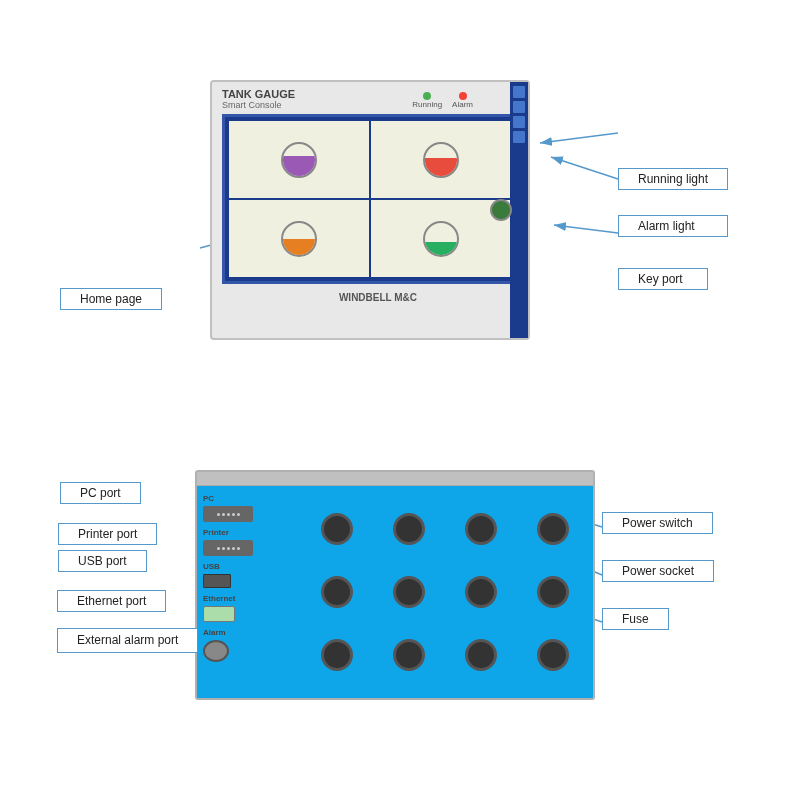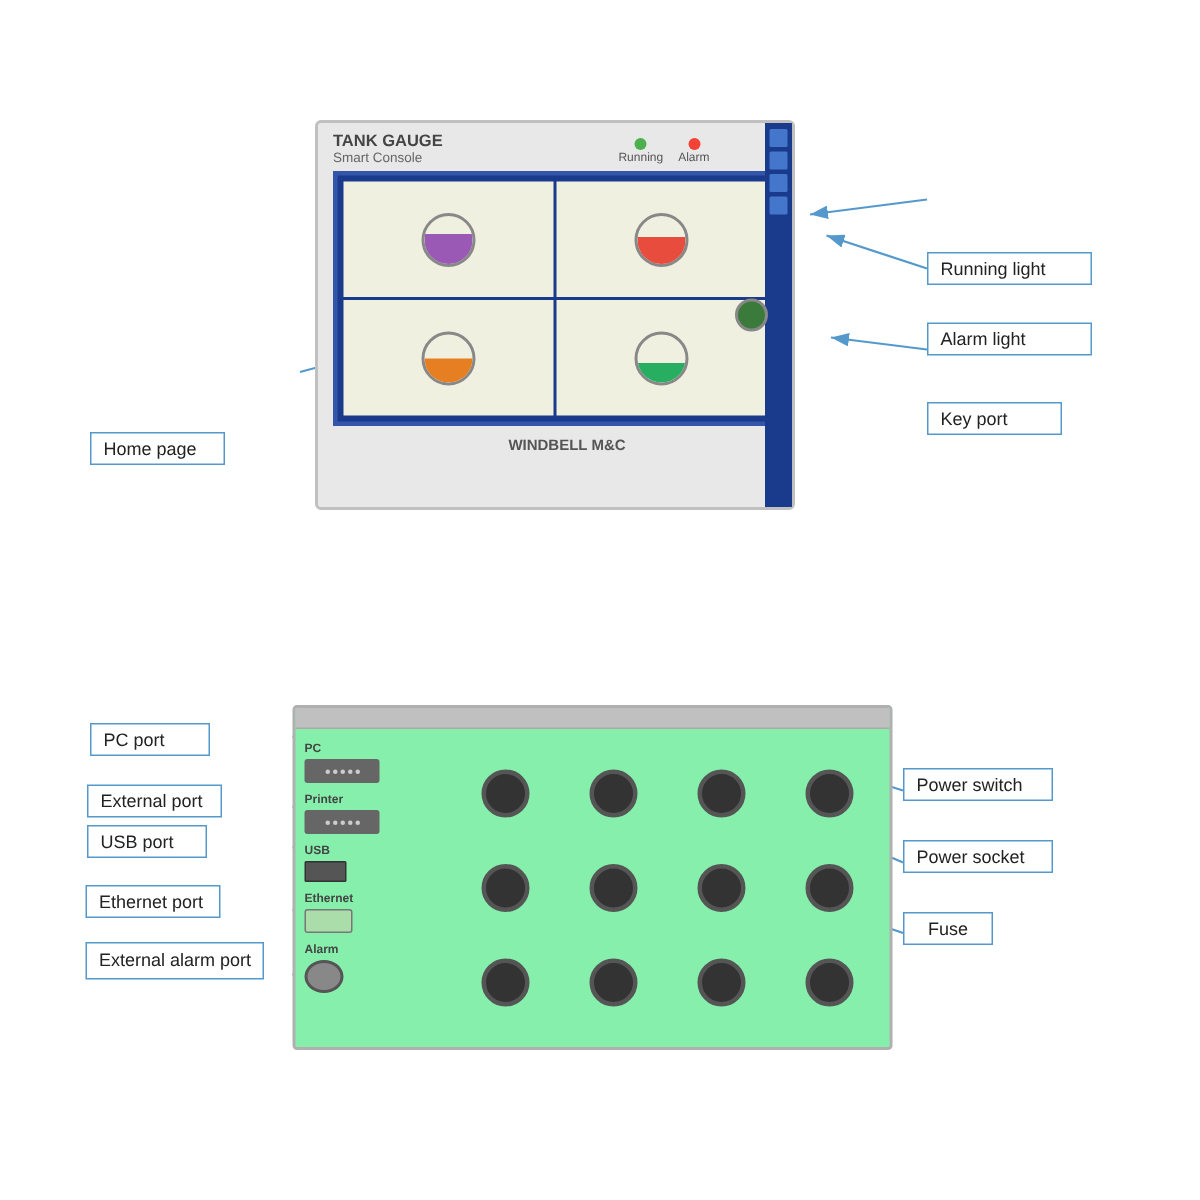--- a/index.html
+++ b/index.html
@@ -141,21 +141,21 @@
       height: 22px;
       border-radius: 50%;
       background: #3a7a3a;
       border: 2px solid #888;
     }
 
     
     .label-box {
       position: absolute;
       border: 1.5px solid #5599cc;
-      padding: 3px 8px;
+      padding: 3px 19px;
       background: white;
       font-size: 12px;
       color: #222;
       white-space: nowrap;
     }
 
     
     .arrows-svg {
       position: absolute;
       top: 0; left: 0;
@@ -171,21 +171,21 @@
       left: 0; right: 0;
       height: 360px;
     }
 
     .back-panel {
       position: absolute;
       left: 195px;
       top: 40px;
       width: 400px;
       height: 230px;
-      background: #86efac;
+      background: #0ea5e9;
       border: 2px solid #b0b0b0;
       border-radius: 3px;
     }
 
     .panel-top-strip {
       height: 14px;
       background: #c0c0c0;
       border-bottom: 1px solid #aaa;
     }
 
@@ -538,21 +538,21 @@
       </div>
 
 
     </div>
   </div>
 
   <div class="label-box" style="position:absolute; top:52px; left:60px; min-width:80px;">
     <span>PC port</span>
   </div>
   <div class="label-box" style="position:absolute; top:93px; left:58px; min-width:90px;">
-    <span>External port</span>
+    <span>Printer port</span>
   </div>
   <div class="label-box" style="position:absolute; top:120px; left:58px; min-width:80px;">
     <span>USB port</span>
   </div>
   <div class="label-box" style="position:absolute; top:160px; left:57px; min-width:90px;">
     <span>Ethernet port</span>
   </div>
   <div class="label-box" style="position:absolute; top:198px; left:57px; min-width:95px; line-height:1.4;">
     <span>External alarm port</span>
   </div>

